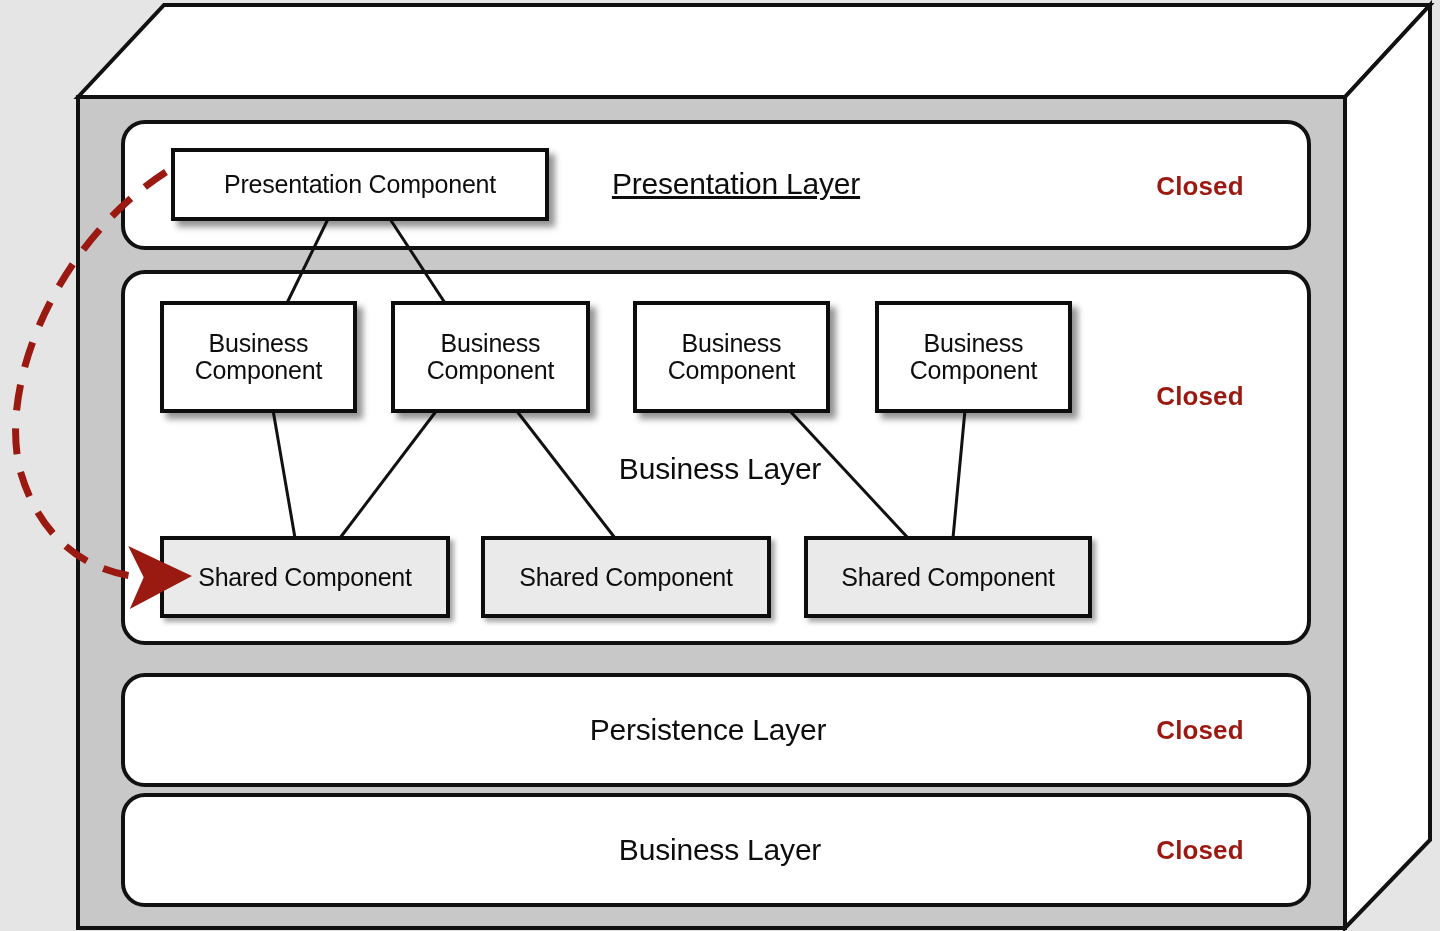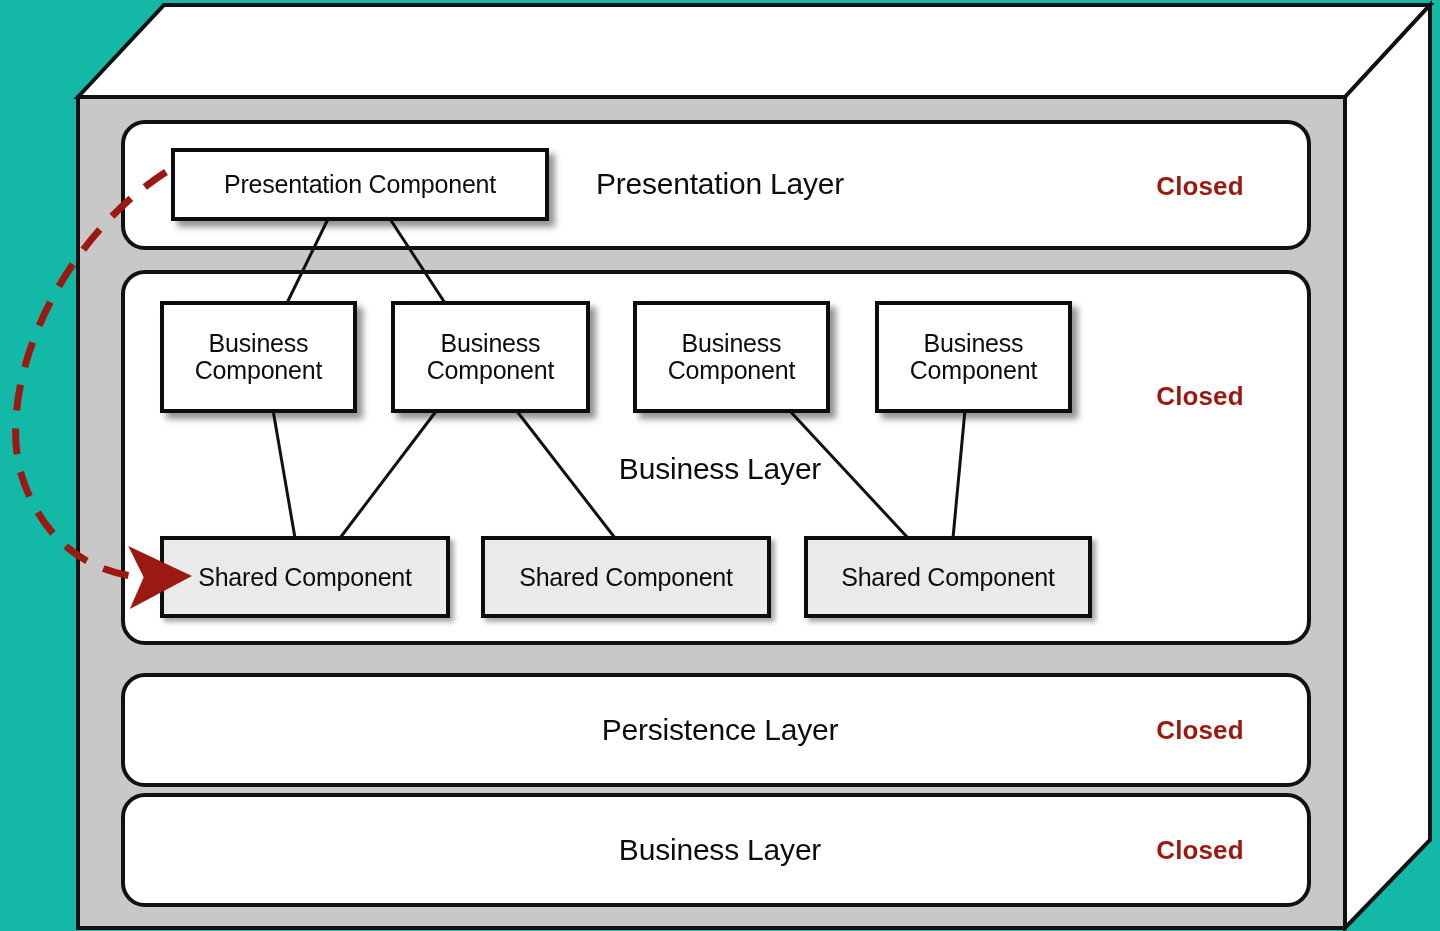--- a/index.html
+++ b/index.html
@@ -8,21 +8,21 @@
     background: #ffffff;
   }
   body {
     font-family: "Liberation Sans", "DejaVu Sans", sans-serif;
   }
   #stage {
     position: relative;
     width: 1440px;
     height: 931px;
     overflow: hidden;
-    background: #14b8a6;
+    background: #e5e5e5;
   }
   #scene {
     position: absolute;
     inset: 0;
     width: 1440px;
     height: 931px;
   }
   .lbl {
     position: absolute;
     display: flex;
@@ -116,40 +116,40 @@
     </g>
 
     <g>
       <path d="M166,172 C 60,240 -2,380 20,470 C 44,556 110,578 150,577" fill="none" stroke="#9a1a12" stroke-width="7" stroke-dasharray="26 18" stroke-linecap="butt" marker-end="url(#redArrow)"></path>
     </g>
 
   </svg>
 
   <div class="lbl comp-label" style="left:173px; top:150px; width:374px; height:69px;">Presentation Component</div>
 
-  <div class="lbl layer-label" style="left:560px; top:152px; width:320px; height:65px;">Presentation Layer</div>
+  <div class="lbl layer-label" style="left:576px; top:152px; width:320px; height:65px;text-decoration:underline;">Presentation Layer</div>
 
   <div class="lbl closed-label" style="left:1100px; top:155px; width:200px; height:62px;">Closed</div>
 
   <div class="lbl comp-label" style="left:162px; top:303px; width:193px; height:108px;">Business
 Component</div>
   <div class="lbl comp-label" style="left:393px; top:303px; width:195px; height:108px;">Business
 Component</div>
   <div class="lbl comp-label" style="left:635px; top:303px; width:193px; height:108px;">Business
 Component</div>
   <div class="lbl comp-label" style="left:877px; top:303px; width:193px; height:108px;">Business
 Component</div>
 
   <div class="lbl layer-label" style="left:560px; top:437px; width:320px; height:65px;">Business Layer</div>
 
   <div class="lbl closed-label" style="left:1100px; top:365px; width:200px; height:62px;">Closed</div>
 
   <div class="lbl comp-label" style="left:162px; top:538px; width:286px; height:78px;">Shared Component</div>
   <div class="lbl comp-label" style="left:483px; top:538px; width:286px; height:78px;">Shared Component</div>
   <div class="lbl comp-label" style="left:806px; top:538px; width:284px; height:78px;">Shared Component</div>
 
-  <div class="lbl layer-label" style="left:560px; top:698px; width:320px; height:65px;">Persistence Layer</div>
+  <div class="lbl layer-label" style="left:548px; top:698px; width:320px; height:65px;">Persistence Layer</div>
   <div class="lbl closed-label" style="left:1100px; top:699px; width:200px; height:62px;">Closed</div>
 
   <div class="lbl layer-label" style="left:560px; top:818px; width:320px; height:65px;">Business Layer</div>
   <div class="lbl closed-label" style="left:1100px; top:819px; width:200px; height:62px;">Closed</div>
 
 </div>
 
 </body></html>

